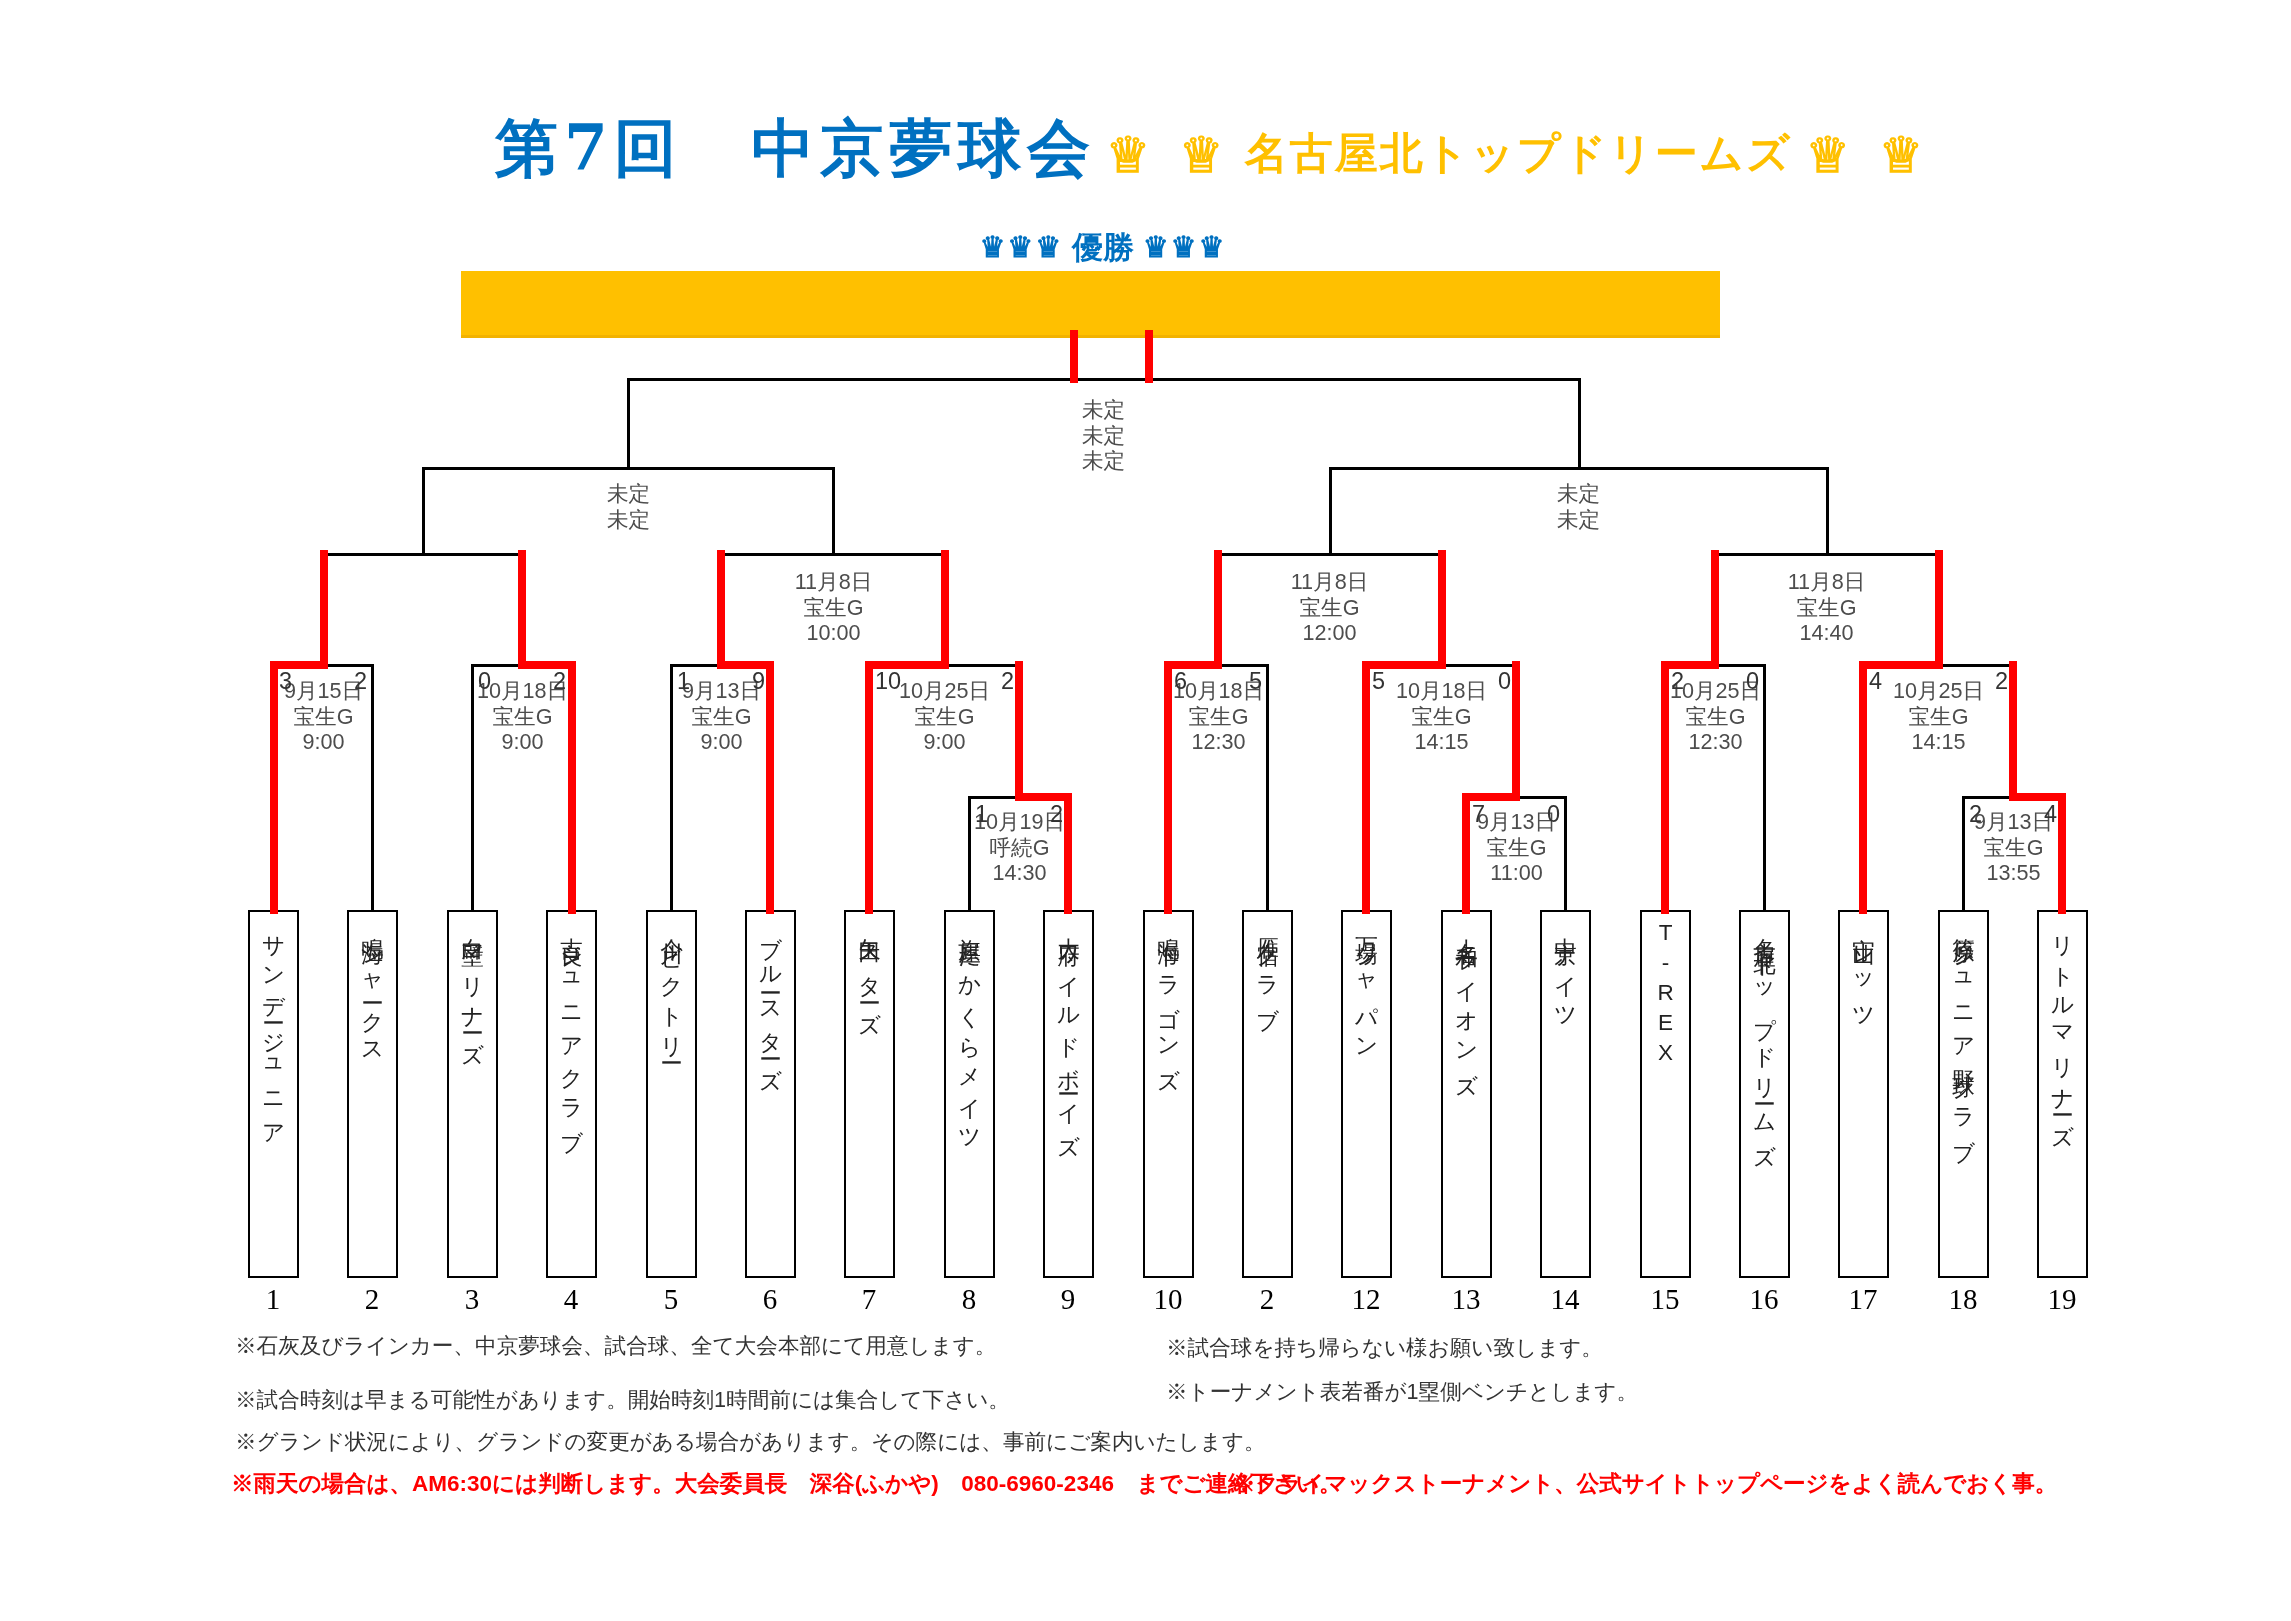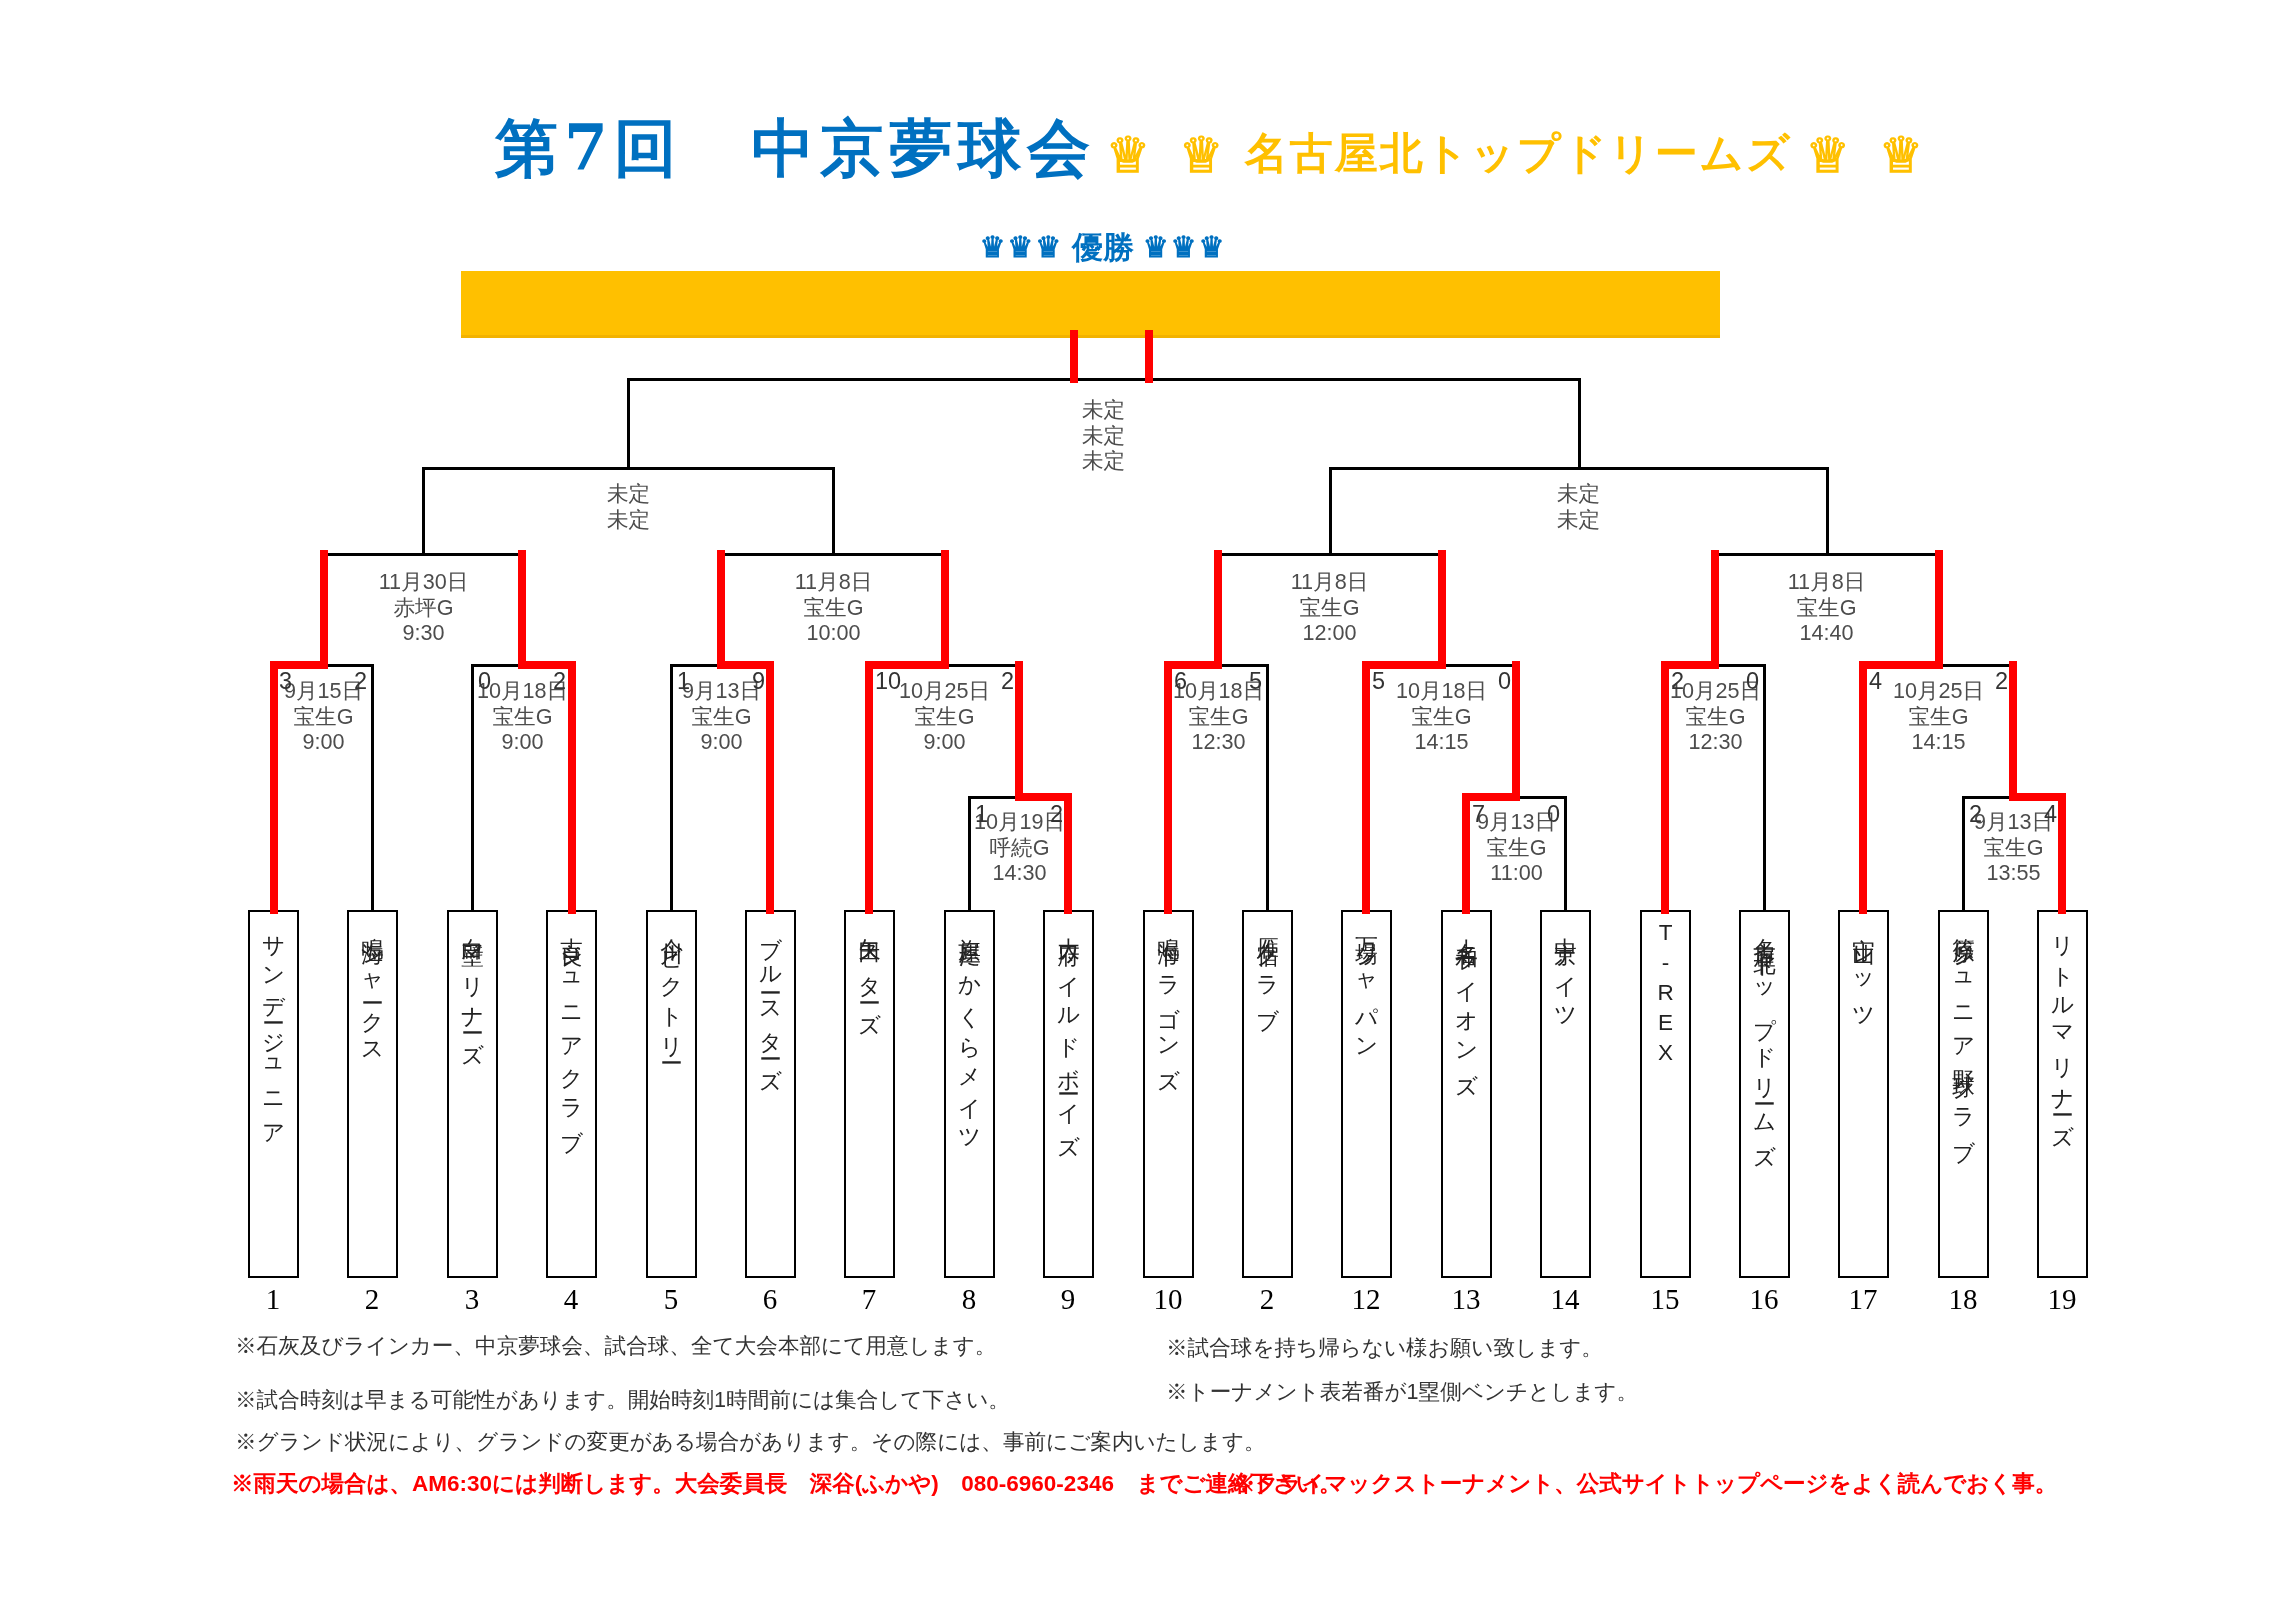--- a/index.html
+++ b/index.html
@@ -267,25 +267,20 @@
       <div class="bl" style="left: 1938px; top: 553px; width: 2.9px; height: 113px;"></div>
       <div class="mlabel" style="left: 1821px; top: 678px;">
         <div>10月25日</div>
         <div>宝生G</div>
         <div>14:15</div>
       </div>
       <div class="score" style="left: 1869px; top: 668px; text-align: left;">4</div>
       <div class="score" style="left: 1949px; top: 668px; text-align: right;">2</div>
       <div class="bl" style="left: 322px; top: 553px; width: 201px; height: 2.9px;"></div>
       <div class="bl" style="left: 422px; top: 467px; width: 2.9px; height: 88px;"></div>
-      <div class="mlabel" style="left: 306px; top: 569px;">
-        <div>11月30日</div>
-        <div>赤坪G</div>
-        <div>9:30</div>
-      </div>
       <div class="bl" style="left: 720px; top: 553px; width: 225px; height: 2.9px;"></div>
       <div class="bl" style="left: 832px; top: 467px; width: 2.9px; height: 88px;"></div>
       <div class="mlabel" style="left: 716px; top: 569px;">
         <div>11月8日</div>
         <div>宝生G</div>
         <div>10:00</div>
       </div>
       <div class="bl" style="left: 1217px; top: 553px; width: 225px; height: 2.9px;"></div>
       <div class="bl" style="left: 1329px; top: 467px; width: 2.9px; height: 88px;"></div>
       <div class="mlabel" style="left: 1212px; top: 569px;">

